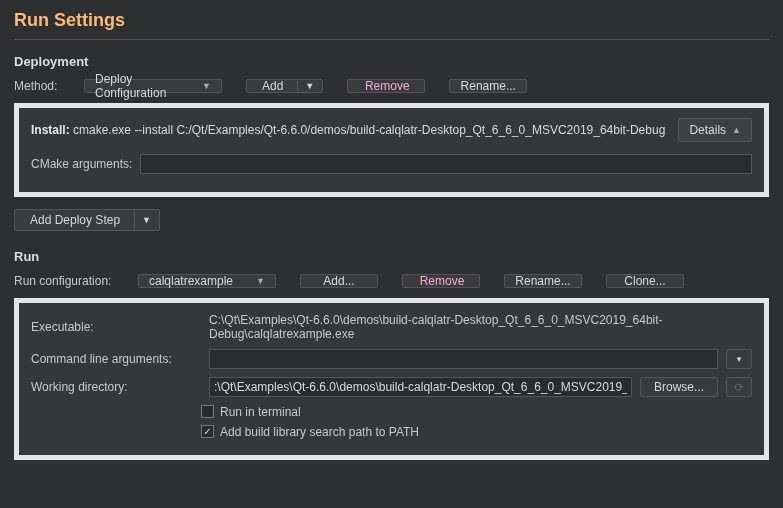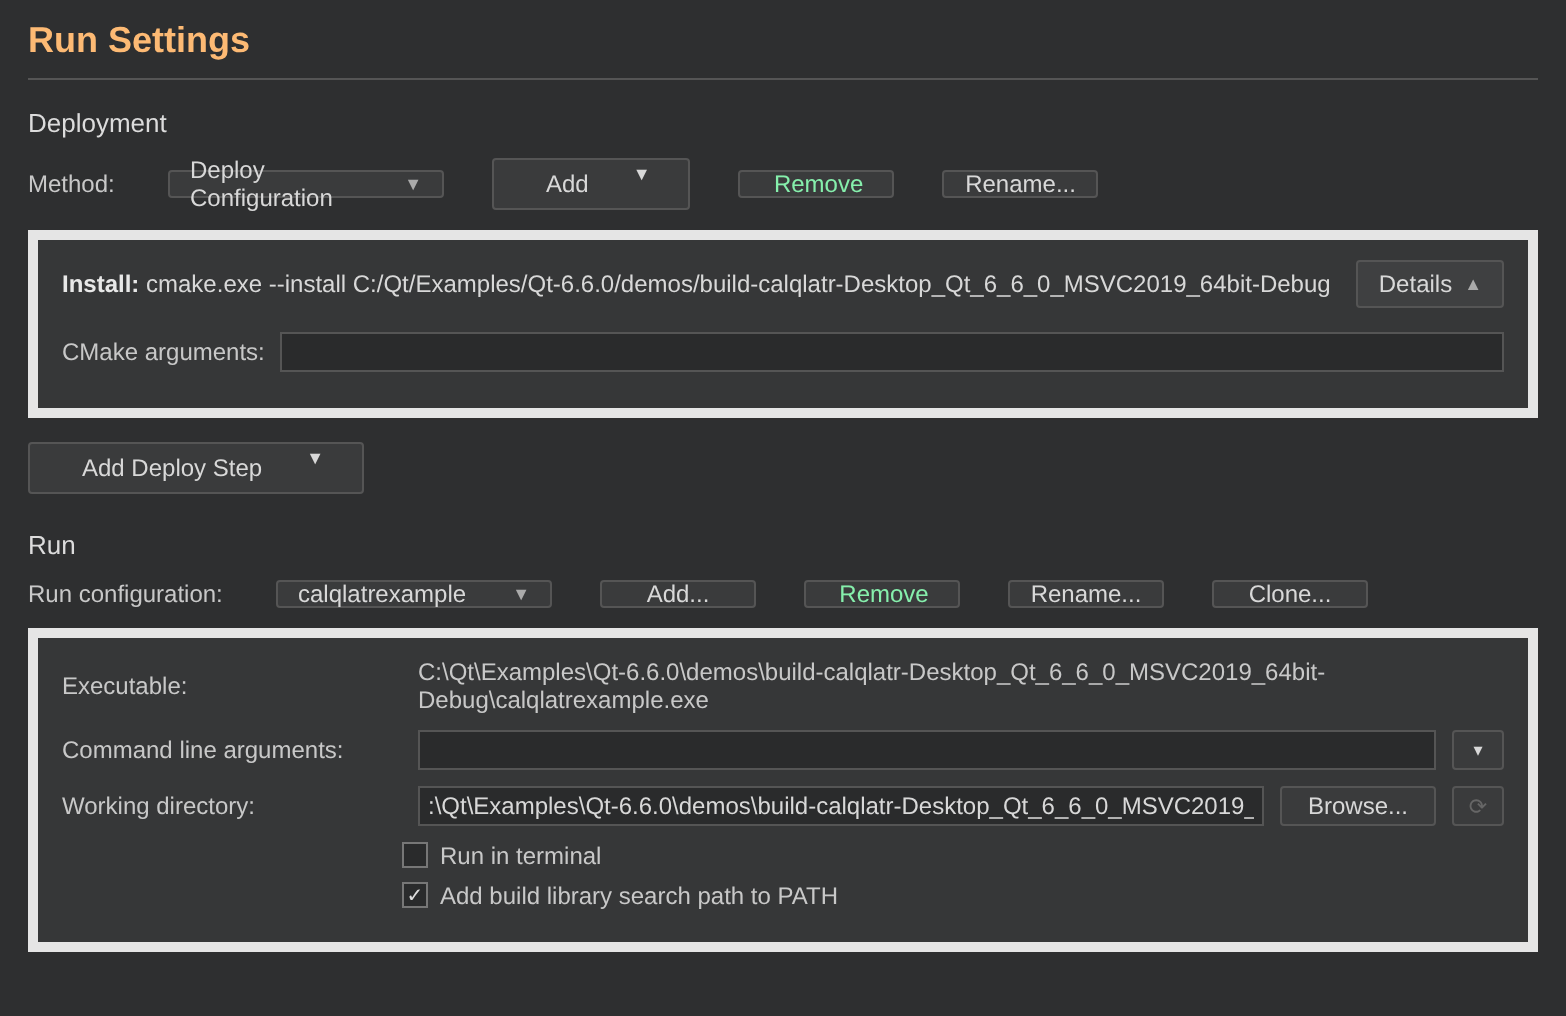--- a/index.html
+++ b/index.html
@@ -8,39 +8,39 @@
   color: #c8c8c8;
   font-family: "Segoe UI", Arial, sans-serif;
   font-size: 12px;
   width: 783px;
   height: 508px;
   overflow: hidden;
 }
 .page { padding: 10px 14px; }
 h1 { font-size: 18px; font-weight: 600; color: #fdba74; margin-bottom: 8px; }
 .rule { border: 0; border-top: 1px solid #555; margin-bottom: 14px; }
-h2 { font-size: 13px; font-weight: 400; color: #dcdcdc; margin-bottom: 10px; }
+h2 { font-size: 13px; font-weight: 700; color: #dcdcdc; margin-bottom: 10px; }
 .row { display: flex; align-items: center; gap: 24px; margin-bottom: 10px; }
 .label { color: #c8c8c8; min-width: 100px; }
 .combo, .btn, .btn-split {
   background: #3a3b3c;
   border: 1px solid #555;
   color: #d8d8d8;
   height: 14px;
   font-size: 12px;
   display: inline-flex;
   align-items: center;
   justify-content: center;
   padding: 0 10px;
   border-radius: 2px;
 }
 .combo { justify-content: space-between; gap: 10px; }
-.btn:disabled, .btn.disabled { color: #86efac; padding-left: 12px; }
+.btn:disabled, .btn.disabled { color: #f9a8d4; padding-left: 12px; }
 .chev { font-size: 9px; color: #aaa; }
-.btn-split { padding: 12px; align-items: flex-end; }
+.btn-split { padding: 1px; }
 .btn-split .main { padding: 0 14px; border-right: 1px solid #555; height: 100%; display: flex; align-items: center; }
 .btn-split .arrow { padding: 0 7px; font-size: 9px; }
 .panel {
   background: #363738;
   border: 5px solid #e5e5e5;
   padding: 10px 12px;
   margin-bottom: 12px;
 }
 .panel-head { display: flex; align-items: center; justify-content: space-between; margin-bottom: 12px; }
 .panel-head .title { font-size: 12px; color: #d8d8d8; }

